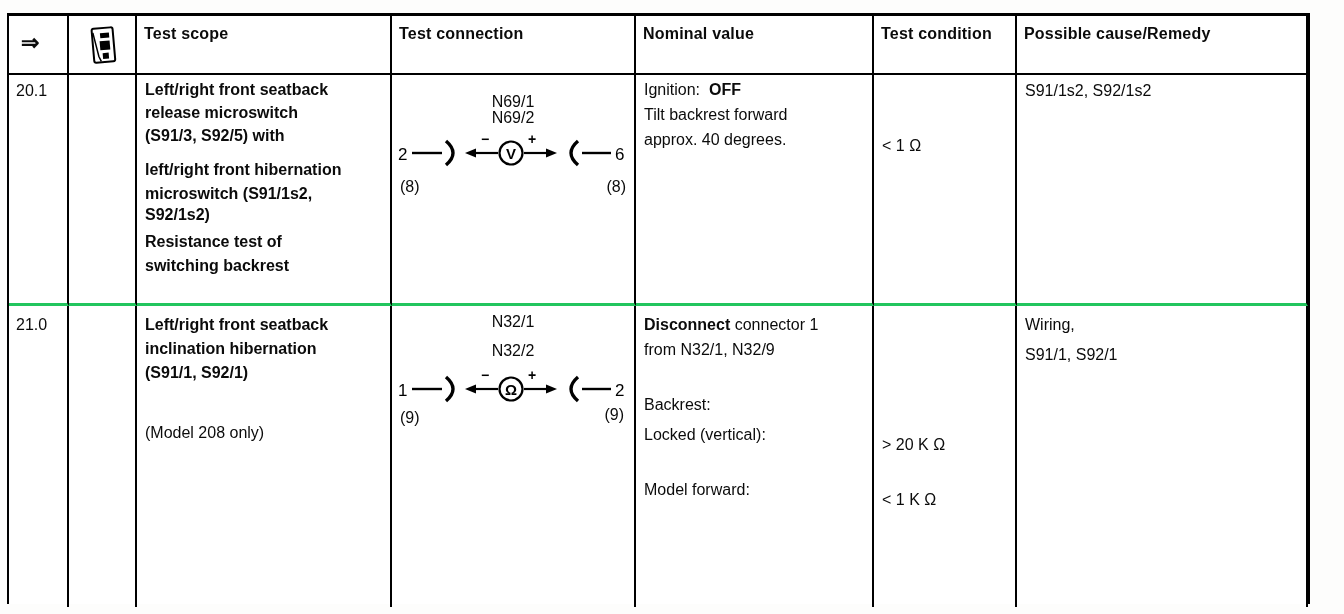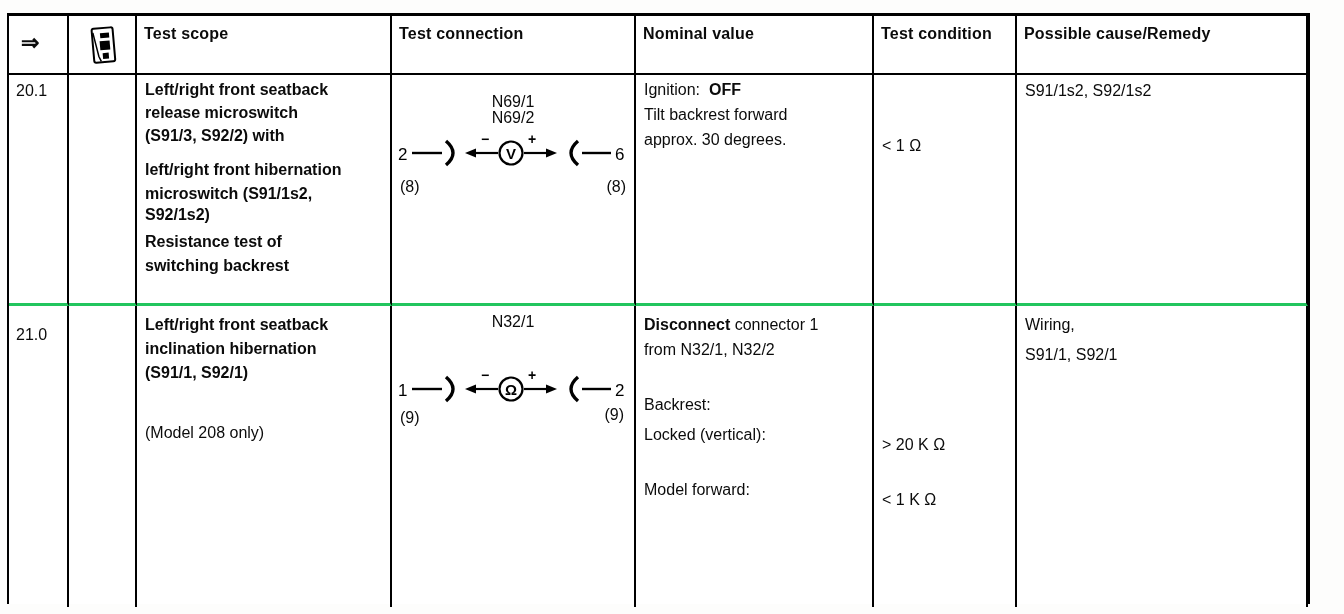--- a/index.html
+++ b/index.html
@@ -65,21 +65,21 @@
   </div>
 
   <div class="cell r1">
     <span class="row-id" style="top:7px">20.1</span>
   </div>
   <div class="cell r1"></div>
 
   <div class="cell r1">
     <div class="line b" style="top:6px">Left/right front seatback</div>
     <div class="line b" style="top:29px">release microswitch</div>
-    <div class="line b" style="top:52px">(S91/3, S92/2) with</div>
+    <div class="line b" style="top:52px">(S91/3, S92/5) with</div>
     <div class="line b" style="top:86px">left/right front hibernation</div>
     <div class="line b" style="top:110px">microswitch (S91/1s2,</div>
     <div class="line b" style="top:131px">S92/1s2)</div>
     <div class="line b" style="top:158px">Resistance test of</div>
     <div class="line b" style="top:182px">switching backrest</div>
   </div>
 
   <div class="cell r1">
     <div class="line ctr" style="top:18px">N69/1</div>
     <div class="line ctr" style="top:34px">N69/2</div>
@@ -104,45 +104,46 @@
     <div class="line" style="top:103px">(8)</div>
     <div class="line rt" style="top:103px; left:auto; right:8px">(8)</div>
   </div>
 
   <div class="cell r1">
     <div class="line" style="top:31px">Tilt backrest forward</div>
     <div class="line" style="top:6px">
       <span>Ignition:</span>&nbsp;
       <span class="b">OFF</span>
     </div>
-    <div class="line" style="top:56px">approx. 30 degrees.</div>
+    <div class="line" style="top:56px">approx. 40 degrees.</div>
   </div>
 
   <div class="cell r1">
     <div class="line" style="top:62px">&lt; 1  Ω</div>
   </div>
 
   <div class="cell r1">
     <div class="line" style="top:7px">S91/1s2, S92/1s2</div>
   </div>
 
   <div class="cell">
-    <span class="row-id" style="top:20px">21.0</span>
+    <span class="row-id" style="top:10px">21.0</span>
   </div>
   <div class="cell"></div>
 
   <div class="cell">
     <div class="line b" style="top:10px">Left/right front seatback</div>
     <div class="line b" style="top:34px">inclination hibernation</div>
     <div class="line b" style="top:58px">(S91/1, S92/1)</div>
     <div class="line" style="top:118px">(Model 208 only)</div>
   </div>
 
   <div class="cell">
     <div class="line ctr" style="top:7px">N32/1</div>
+    <div class="line ctr" style="top:36px">N32/2</div>
     <div class="diagram" style="top:61px">
       <svg width="234" height="44" viewBox="0 0 234 44">
         <text x="1" y="29" font-size="17">1</text>
         <line x1="15" y1="22" x2="45" y2="22" stroke="#000" stroke-width="2.4"></line>
         <path d="M 49 10 Q 63 22 49 34" fill="none" stroke="#000" stroke-width="3.4"></path>
         <text x="84" y="13" font-size="14" font-weight="bold">−</text>
         <polygon points="68,22 79,17.5 79,26.5" fill="#000"></polygon>
         <line x1="77" y1="22" x2="101" y2="22" stroke="#000" stroke-width="2.2"></line>
         <circle cx="114" cy="22" r="11.5" fill="none" stroke="#000" stroke-width="2.2"></circle>
         <text x="114" y="28" font-size="15" font-weight="bold" text-anchor="middle">Ω</text>
@@ -155,21 +156,21 @@
       </svg>
     </div>
     <div class="line" style="top:103px">(9)</div>
     <div class="line rt" style="top:100px; left:auto; right:10px">(9)</div>
   </div>
 
   <div class="cell">
     <div class="line" style="top:10px">
       <span class="b">Disconnect</span><span> connector 1</span>
     </div>
-    <div class="line" style="top:35px">from N32/1, N32/2</div>
+    <div class="line" style="top:35px">from N32/1, N32/9</div>
     <div class="line" style="top:120px">Locked (vertical):</div>
     <div class="line" style="top:90px">Backrest:</div>
     <div class="line" style="top:175px">Model forward:</div>
   </div>
 
   <div class="cell">
     <div class="line" style="top:130px">&gt; 20 K Ω</div>
     <div class="line" style="top:185px">&lt; 1 K Ω</div>
   </div>
 

